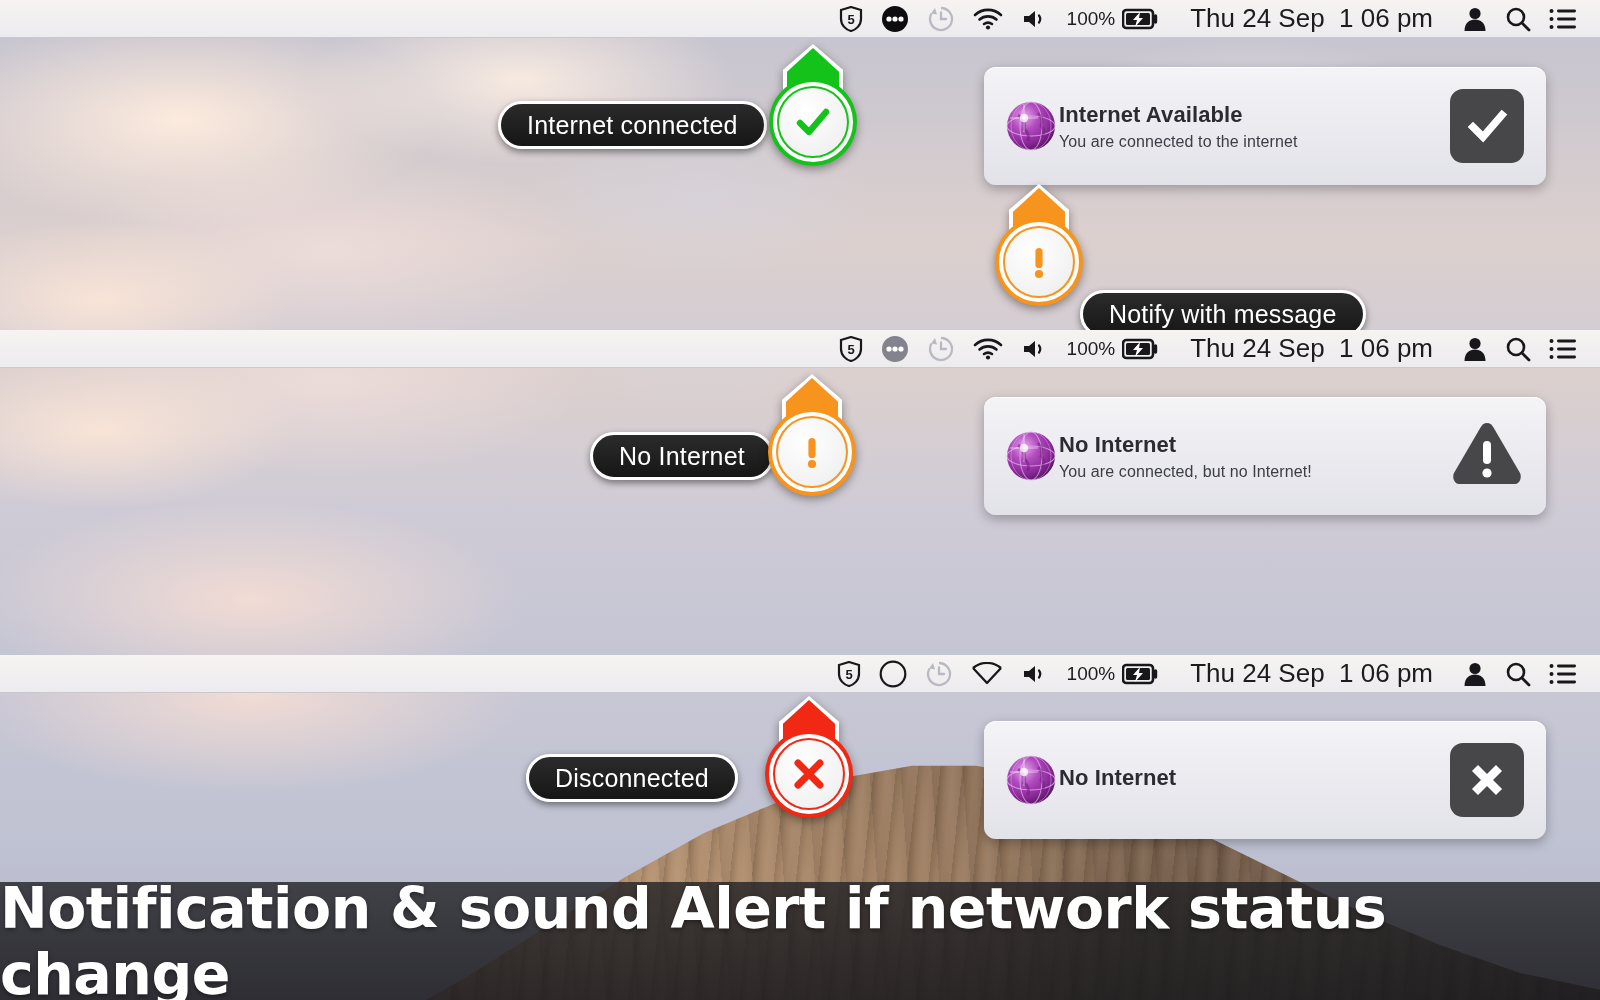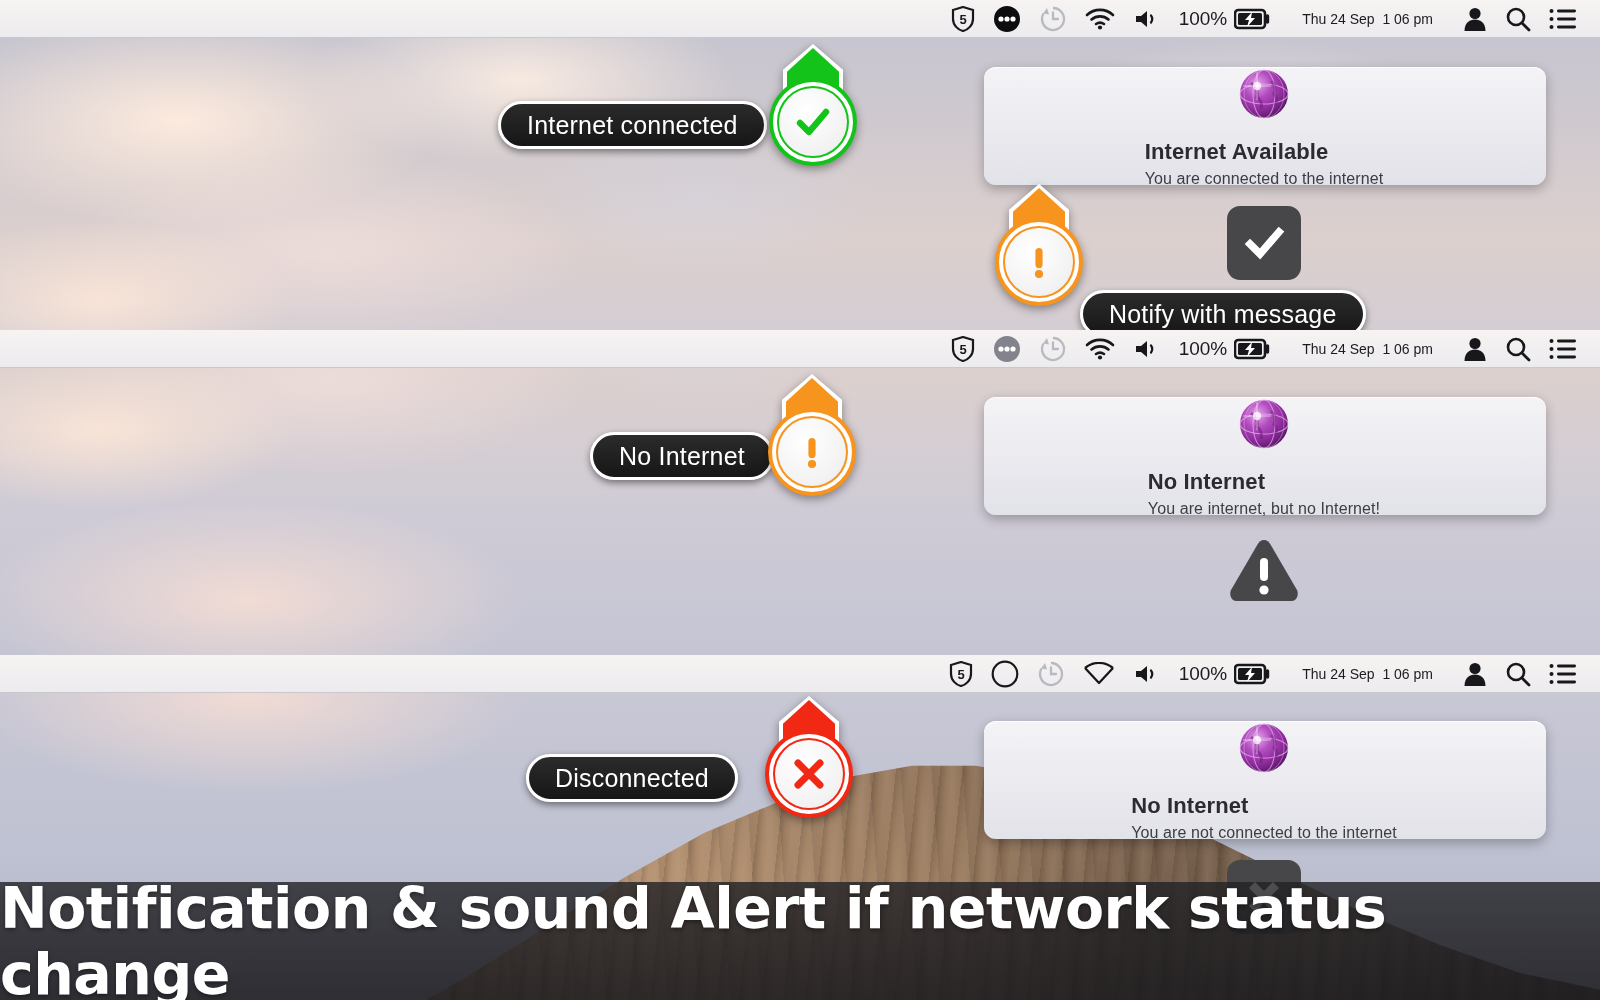--- a/index.html
+++ b/index.html
@@ -76,21 +76,21 @@
   .menubar {
     position:absolute; left:0; width:1600px; height:38px;
     background:linear-gradient(to bottom,#f6f3f2 0%,#f2eff0 50%,#ecebee 100%);
     border-bottom:1px solid #c9c8cd;
     display:flex; align-items:center; justify-content:flex-end;
     padding-right:14px; gap:0;
     z-index:6;
   }
   .mb-item { display:flex; align-items:center; justify-content:center; height:38px; padding:0 9px; }
   .mb-pct { font-size:19px; color:#1b1b20; padding-right:3px; }
-  .mb-clock { font-size:14px; color:#1b1b20; padding:0 12px; white-space:pre; }
+  .mb-clock { font-size:26px; color:#1b1b20; padding:0 12px; white-space:pre; }
 
   
   .pill {
     position:absolute; display:flex; align-items:center;
     height:48px; padding:0 26px;
     background:linear-gradient(to bottom,#2b2b2b 0%,#161616 100%);
     border-radius:26px;
     border:3px solid #ffffff;
     box-shadow:0 3px 7px rgba(0,0,0,.45);
     z-index:8;
@@ -134,23 +134,22 @@
   }
   .pin-glyph { width:44px; height:44px; }
 
   
   .notif {
     position:absolute; display:flex; align-items:center;
     width:562px; height:118px;
     background:linear-gradient(to bottom,#f4f4f7 0%,#ebebf0 48%,#e2e2e9 100%);
     border-radius:12px;
     box-shadow:0 4px 12px rgba(0,0,0,.28), inset 0 1px 0 rgba(255,255,255,.85);
-    padding:0 22px 0 20px; gap:18px;
+    padding:0 22px 0 20px; gap:1px;
     z-index:7;
-    flex-direction:column;
   }
   .globe { width:54px; height:54px; flex:0 0 54px; position:relative; }
   .notif-txt { flex:1; min-width:0; }
   .notif-title { font-size:22px; font-weight:bold; color:#2b2b31; margin-bottom:5px; letter-spacing:.1px; }
   .notif-sub { font-size:16px; color:#3c3c44; letter-spacing:.1px; }
   .notif-act { width:74px; height:74px; flex:0 0 74px; display:flex; align-items:center; justify-content:center; }
   .act-box {
     width:74px; height:74px; border-radius:13px; background:#474749;
     display:flex; align-items:center; justify-content:center;
   }
@@ -445,21 +444,21 @@
         <path d="M34 14 Q40 20 37 27 Q42 31 38 38" fill="none" stroke="#6d1f7a" stroke-width="3" opacity=".45"></path>
         <g opacity=".95">
             <path d="M6 19 L34 19" stroke="#fff" stroke-width="1.1" opacity=".55"></path>
         <path d="M20 5 L20 33" stroke="#fff" stroke-width="1.1" opacity=".55"></path>
         <circle cx="20" cy="19" r="4.2" fill="#fff" opacity=".8"></circle>
           </g>
       </svg>
     </div>
     <div class="notif-txt">
       <div class="notif-title">No Internet</div>
-      <div class="notif-sub">You are internet, but no Internet!</div>
+      <div class="notif-sub">You are connected, but no Internet!</div>
     </div>
     <div class="notif-act">
       <div>
         <svg width="76" height="70" viewBox="0 0 76 70">
           <path d="M38 4 C41 4 43 6 44.5 8.5 L71 54 C73 58 71 65 66 65 L10 65 C5 65 3 58 5 54 L31.5 8.5 C33 6 35 4 38 4 Z" fill="#474749"></path>
           <rect x="34" y="22" width="8" height="23" rx="4" fill="#fff"></rect>
           <circle cx="38" cy="54" r="4.6" fill="#fff"></circle>
         </svg>
       </div>
     </div>
@@ -579,21 +578,20 @@
         <path d="M34 14 Q40 20 37 27 Q42 31 38 38" fill="none" stroke="#6d1f7a" stroke-width="3" opacity=".45"></path>
         <g opacity=".95">
             <path d="M6 19 L34 19" stroke="#fff" stroke-width="1.1" opacity=".55"></path>
         <path d="M20 5 L20 33" stroke="#fff" stroke-width="1.1" opacity=".55"></path>
         <circle cx="20" cy="19" r="4.2" fill="#fff" opacity=".8"></circle>
           </g>
       </svg>
     </div>
     <div class="notif-txt">
       <div class="notif-title">No Internet</div>
-      <div class="notif-sub">You are not connected to the internet</div>
     </div>
     <div class="notif-act">
       <div class="act-box">
         <svg width="48" height="48" viewBox="0 0 48 48">
             <path d="M12 12 L36 36 M36 12 L12 36" fill="none" stroke="#fff" stroke-width="8.5" stroke-linecap="butt"></path>
           </svg>
       </div>
     </div>
   </div>
 </div>

